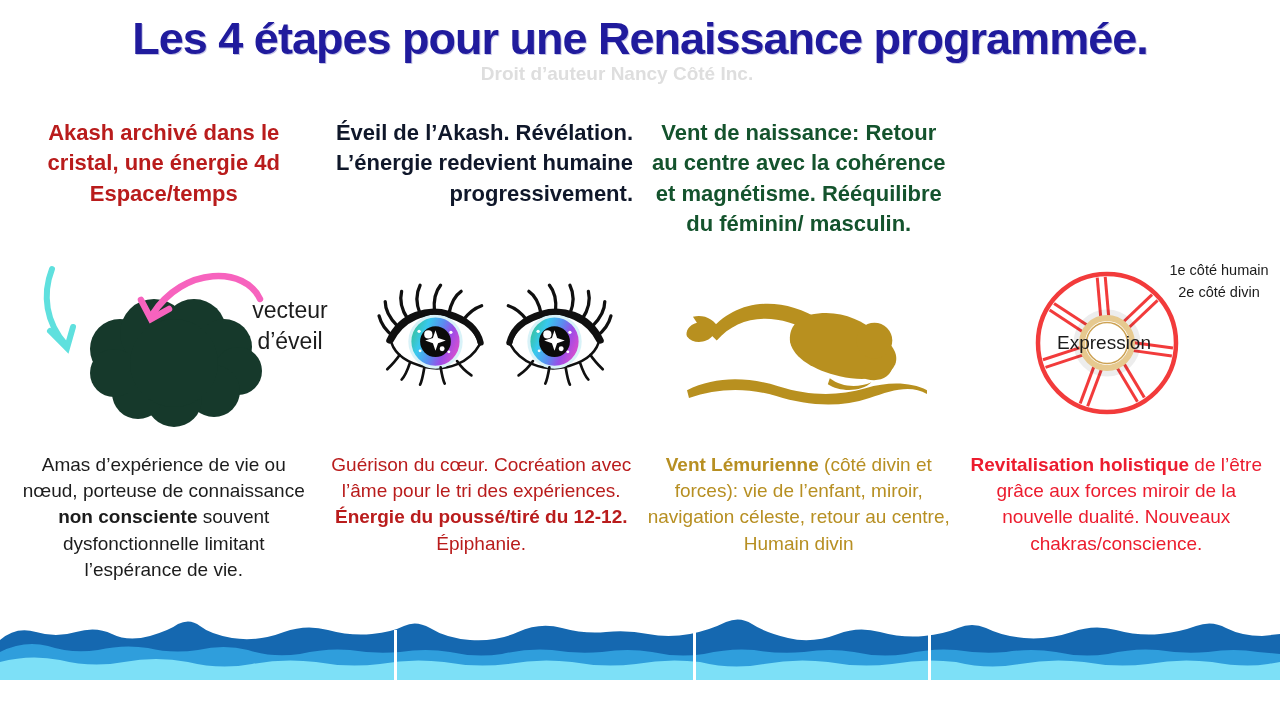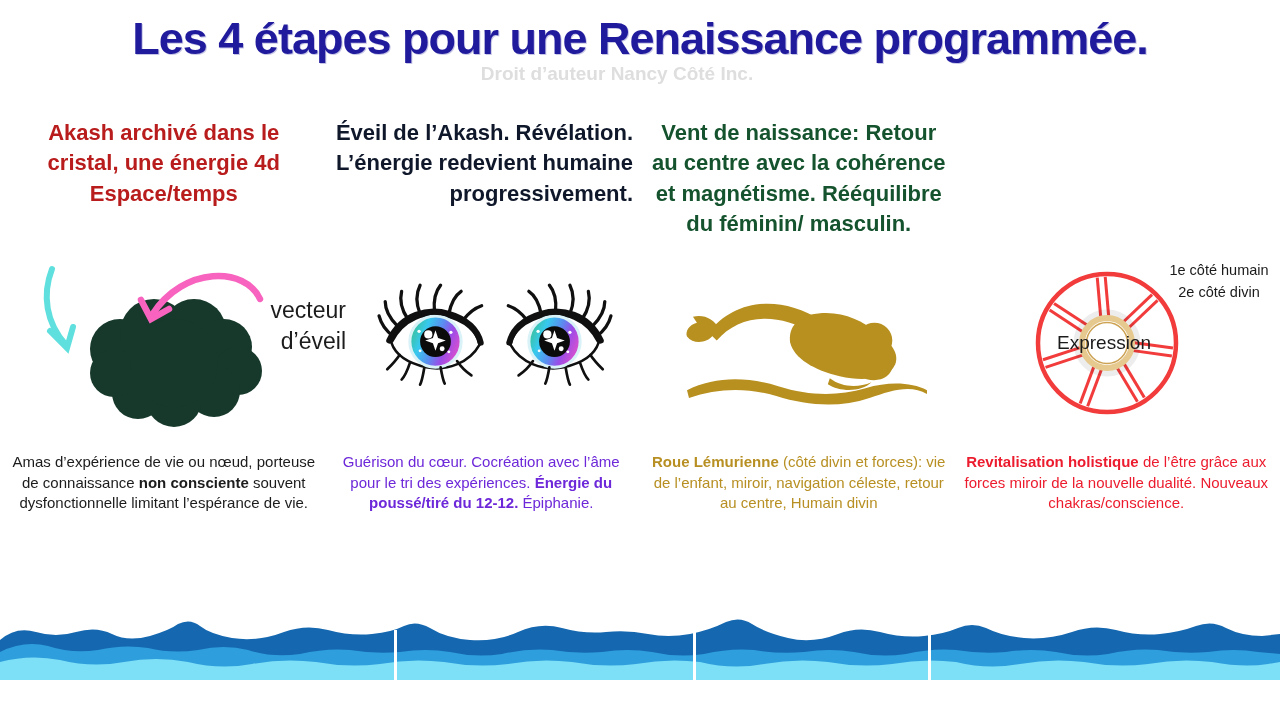--- a/index.html
+++ b/index.html
@@ -9,24 +9,24 @@
          color:#201b9d;text-shadow:1px 1px 0 rgba(32,27,157,0.25);}
   .watermark{text-align:center;font-size:19px;font-weight:700;color:#dedede;margin-top:-2px;
              transform:translateX(-23px);}
   .grid{position:absolute;left:0;right:0;display:grid;grid-template-columns:repeat(4,1fr);
         padding:0 12px;column-gap:14px;}
   .headers{top:118px;}
   .cell-header{font-size:22px;font-weight:700;text-align:center;line-height:1.38;}
   .images{top:253px;height:196px;}
   .image-cell{position:relative;height:196px;}
   .texts{top:452px;}
-  .cell-body{font-size:15px;text-align:center;line-height:1.38;}
+  .cell-body{font-size:19px;text-align:center;line-height:1.38;}
   .cell-body span.b{font-weight:700;}
   .vecteur-label{position:absolute;left:222px;top:42px;width:112px;font-size:23px;line-height:1.35;
-                 color:#1c1c1c;text-align:right;}
+                 color:#1c1c1c;text-align:center;}
   .wheel-side-labels{position:absolute;left:176px;top:6px;width:146px;font-size:14.5px;
                      line-height:1.55;color:#1b1b1b;text-align:center;}
   .wheel-side-labels span{display:block;}
   .waves{position:absolute;left:0;bottom:0;width:1280px;height:64px;}
   .footer-credit{position:absolute;left:360px;bottom:3px;z-index:5;font-size:21px;
                  color:#1c1a9e;white-space:nowrap;}
   .footer-credit .copy{color:#c79a2e;font-size:25px;font-weight:700;vertical-align:-2px;margin-right:1px;}
   .centered{display:flex;justify-content:center;}
 </style>
 </head>
@@ -203,22 +203,22 @@
       </svg>
       <div class="wheel-side-labels">
         <span>1e côté humain</span>
         <span>2e côté divin</span>
       </div>
     </div>
   </div>
 
   <div class="grid texts">
     <div class="cell-body" style="color: rgb(28, 28, 28);"><span>Amas d’expérience de vie ou nœud, porteuse de connaissance </span><span class="b">non consciente</span><span> souvent dysfonctionnelle limitant l’espérance de vie.</span></div>
-    <div class="cell-body" style="color: #6d28d9;"><span>Guérison du cœur. Cocréation avec l’âme pour le tri des expériences. </span><span class="b">Énergie du poussé/tiré du 12-12.</span><span> Épiphanie.</span></div>
-    <div class="cell-body" style="color: rgb(183, 143, 34);"><span class="b">Roue Lémurienne</span><span> (côté divin et forces): vie de l’enfant, miroir, navigation céleste, retour au centre, Humain divin</span></div>
+    <div class="cell-body" style="color: #b91c1c;"><span>Guérison du cœur. Cocréation avec l’âme pour le tri des expériences. </span><span class="b">Énergie du poussé/tiré du 12-12.</span><span> Épiphanie.</span></div>
+    <div class="cell-body" style="color: rgb(183, 143, 34);"><span class="b">Vent Lémurienne</span><span> (côté divin et forces): vie de l’enfant, miroir, navigation céleste, retour au centre, Humain divin</span></div>
     <div class="cell-body" style="color: rgb(236, 28, 46);"><span class="b">Revitalisation holistique</span><span> de l’être grâce aux forces miroir de la nouvelle dualité. Nouveaux chakras/conscience.</span></div>
   </div>
 
   <svg class="waves" viewBox="0 0 1280 64" preserveAspectRatio="none">
     <path fill="#1568b0" d="M0,24 Q16,10 36,16 Q56,22 76,16 Q96,10 112,18 Q128,26 150,20 Q170,14 178,8 Q190,2 200,10 Q210,18 232,22 Q258,26 284,16 Q306,8 328,14 Q350,20 372,18 Q392,16 404,10 Q416,4 430,12 Q446,22 470,24 Q496,26 518,16 Q540,6 562,12 Q584,18 606,16 Q628,14 648,18 Q668,22 690,18 Q710,14 726,6 Q740,0 752,8 Q764,16 788,22 Q812,28 838,18 Q858,10 880,16 Q902,22 924,20 Q944,18 958,12 Q972,6 986,12 Q1002,20 1024,22 Q1048,24 1072,16 Q1094,8 1116,14 Q1138,20 1160,18 Q1180,16 1196,10 Q1212,4 1226,12 Q1242,20 1262,20 L1280,18 L1280,64 L0,64 Z"></path>
     <path fill="#2f9edc" d="M0,36 Q24,24 48,30 Q72,38 98,34 Q124,28 148,32 Q172,38 198,34 Q224,28 248,34 Q272,42 300,38 Q326,32 350,34 Q374,38 400,36 Q426,32 450,36 Q476,42 502,38 Q528,32 552,34 Q576,38 602,36 Q628,32 652,36 Q678,42 704,38 Q730,32 754,34 Q778,38 804,36 Q830,32 854,36 Q880,42 906,38 Q932,32 956,34 Q980,38 1006,36 Q1032,32 1056,36 Q1082,42 1108,38 Q1134,32 1158,34 Q1182,38 1208,36 Q1234,32 1258,36 L1280,38 L1280,64 L0,64 Z"></path>
     <path fill="#7de0f7" d="M0,46 Q30,38 60,44 Q92,52 124,46 Q156,40 188,46 Q220,54 252,48 Q284,42 316,46 Q348,52 380,48 Q412,42 444,46 Q476,52 508,48 Q540,42 572,46 Q604,52 636,48 Q668,42 700,46 Q732,54 764,48 Q796,42 828,46 Q860,52 892,48 Q924,42 956,46 Q988,54 1020,48 Q1052,42 1084,46 Q1116,52 1148,48 Q1180,42 1212,46 Q1244,52 1268,48 L1280,46 L1280,64 L0,64 Z"></path>
     <rect x="394" y="14" width="3" height="50" fill="#ffffff"></rect>
     <rect x="693" y="16" width="3" height="48" fill="#ffffff"></rect>
     <rect x="928" y="16" width="3" height="48" fill="#ffffff"></rect>

